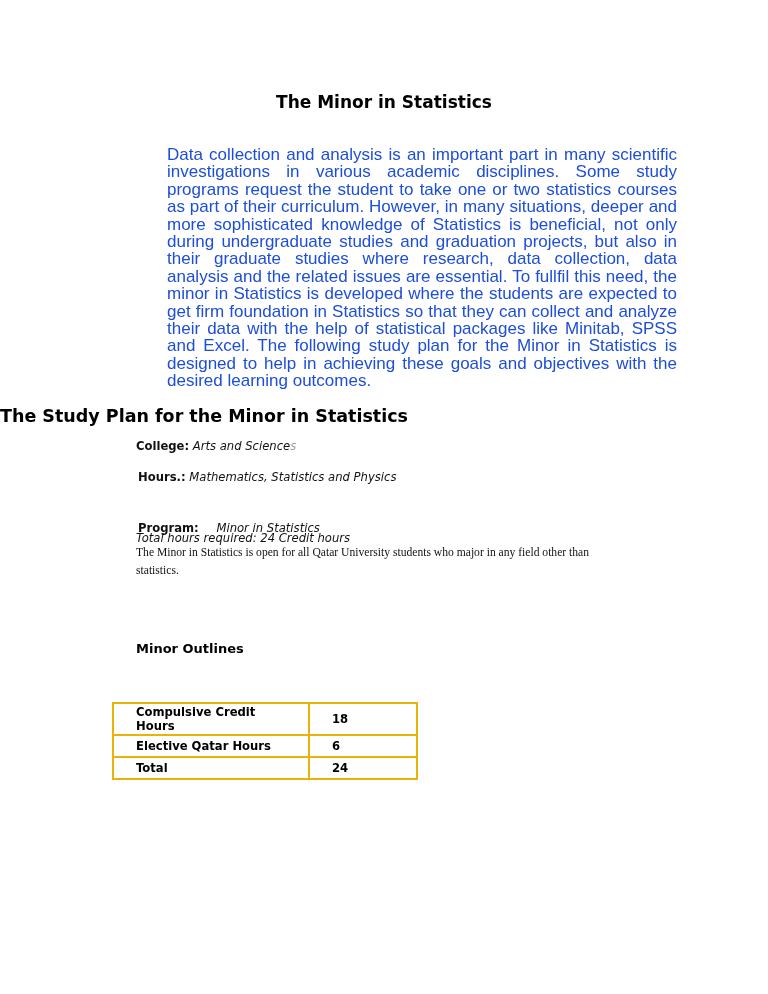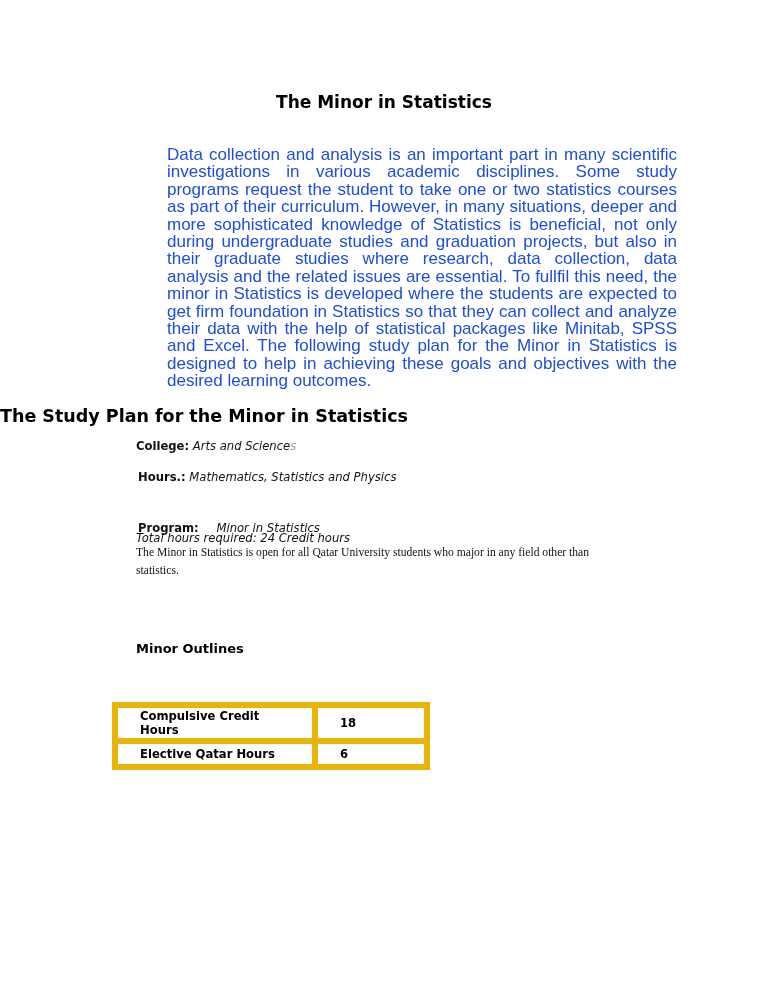--- a/index.html
+++ b/index.html
@@ -33,21 +33,21 @@
     font-family: Liberation Serif, serif; font-size: 11.6px; line-height: 17.5px; color: #111;
   }
   .outlines {
     position: absolute; left: 136px; top: 641px;
     font-family: "DejaVu Sans", sans-serif; font-size: 13px; font-weight: bold;
   }
   table.outline {
     position: absolute; left: 112px; top: 702px; border-collapse: collapse;
     font-family: "DejaVu Sans", sans-serif; font-size: 11.6px; font-weight: bold;
   }
-  table.outline td { border: 6px solid #eab308; padding: 1px 22px; height: 18px; }
+  table.outline td { border: 2px solid #eab308; padding: 1px 22px; height: 18px; }
   table.outline td.c1 { width: 150px; }
   table.outline td.c2 { width: 62px; }
 </style>
 </head>
 <body>
 
 <div class="title1">The Minor in Statistics</div>
 
 <div class="intro">Data collection and analysis is an important part in many scientific investigations in various academic disciplines. Some study programs request the student to take one or two statistics courses as part of their curriculum. However, in many situations, deeper and more sophisticated  knowledge of Statistics is beneficial, not only during undergraduate studies and graduation projects, but also in their graduate studies where research, data collection, data analysis and the related issues are essential. To fullfil this need, the minor in Statistics is developed where the students are expected to get firm foundation in Statistics so that they can collect and analyze their data with the help of statistical packages like Minitab, SPSS and Excel. The following study plan for the Minor in Statistics is designed to help in achieving these goals and objectives with the desired learning outcomes.</div>
 
@@ -77,14 +77,18 @@
 <table class="outline">
   <tbody>
       <tr>
     <td class="c1">Compulsive Credit Hours</td>
     <td class="c2">18</td>
   </tr>
   <tr>
     <td class="c1">Elective Qatar Hours</td>
     <td class="c2">6</td>
   </tr>
+  <tr>
+    <td class="c1">Total</td>
+    <td class="c2">24</td>
+  </tr>
 </tbody>
   </table>
 
 </body></html>

